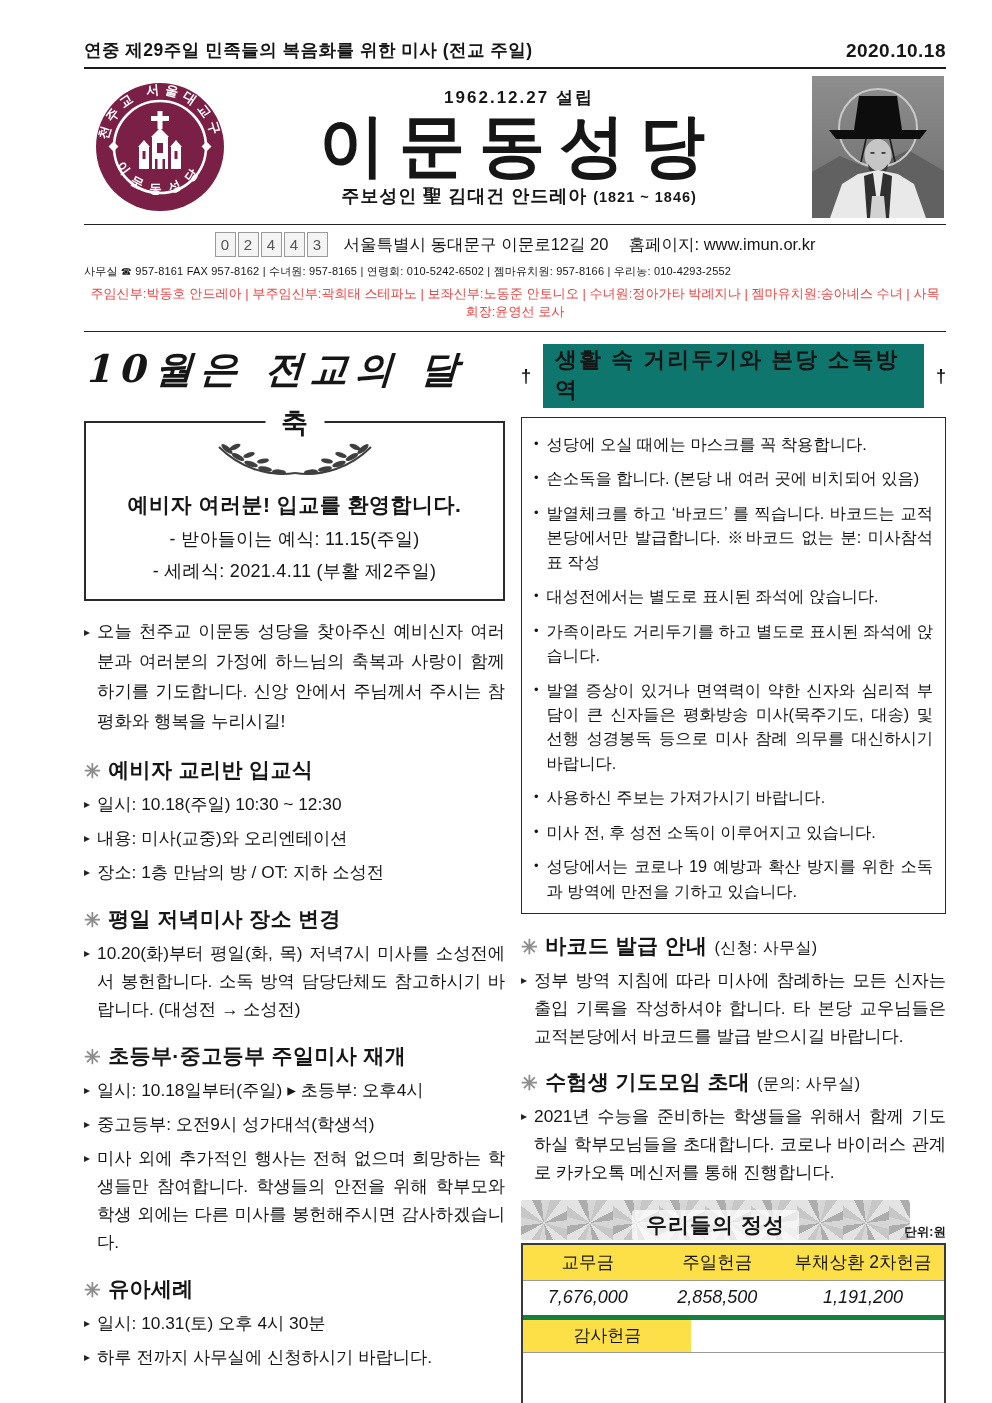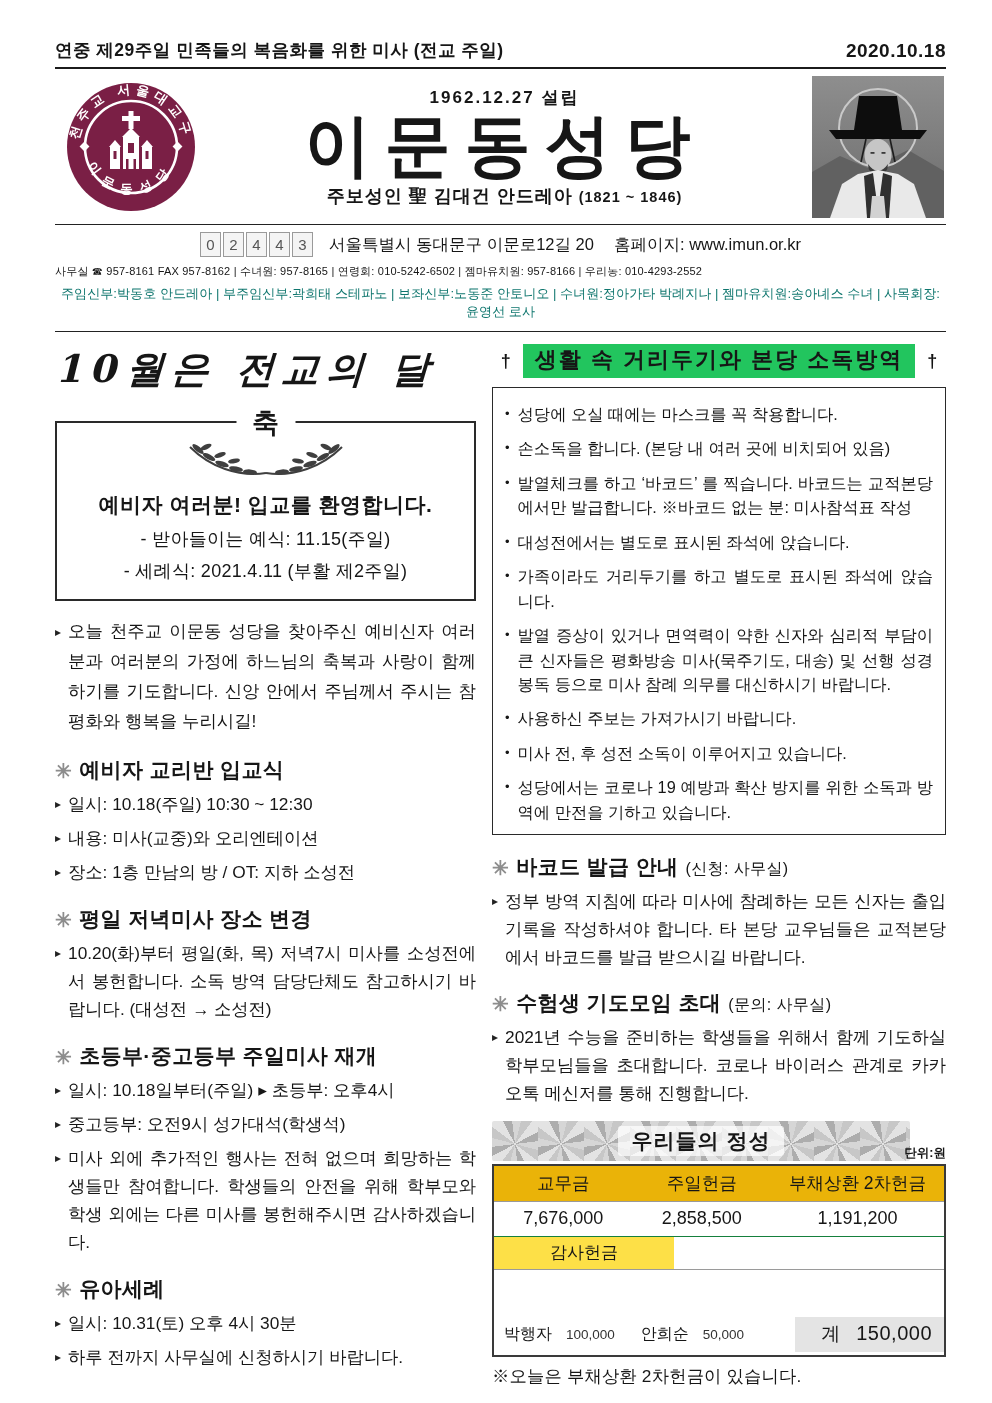--- a/index.html
+++ b/index.html
@@ -1,18 +1,18 @@
 <!DOCTYPE html>
 <html lang="ko"><head>
 <meta charset="utf-8">
 <style>
   * { margin:0; padding:0; box-sizing:border-box; }
   html,body { background:#fff; }
   body { width:992px; height:1403px; font-family:"Liberation Sans",sans-serif; color:#161616; overflow:hidden; }
-  .page { width:992px; height:1403px; padding:38px 46px 0 55px; }
+  .page { width:992px; height:1403px; padding:38px 46px 0 84px; }
 
   
   .topline { display:flex; justify-content:space-between; align-items:flex-end;
              font-size:17.5px; font-weight:600; letter-spacing:.5px;
              border-bottom:2.2px solid #1b1b1b; padding-bottom:5px; }
   .topline .date { font-size:19px; }
 
   
   .masthead { display:flex; align-items:center; justify-content:space-between; padding:7px 2px 6px 10px; }
   .mast-center { flex:1; text-align:center; padding:0 8px; }
@@ -23,21 +23,21 @@
 
   
   .addr-block { border-top:1.6px solid #222; border-bottom:1.6px solid #222; padding:5px 0 6px; }
   .postal-row { display:flex; justify-content:center; align-items:center; gap:6px; font-size:16.5px; padding:2px 0 4px; }
   .pbox { display:inline-flex; width:21px; height:25px; border:1.2px solid #9a9a9a; background:#f4f4f4;
           align-items:center; justify-content:center; font-size:15px; color:#555; margin-right:2px; }
   .postal-digits { display:inline-flex; }
   .addr-text { margin-left:8px; }
   .homepage { margin-left:14px; }
   .contact-row { font-size:11px; padding:3px 0; letter-spacing:.2px; }
-  .staff-row { text-align:center; font-size:13.1px; padding:3px 0 4px; color:#0f766e; }
+  .staff-row { text-align:center; font-size:13.1px; padding:3px 0 4px; color:#ef4444; }
 
   
   .cols { display:flex; gap:16px; margin-top:12px; }
   .col-left { width:421px; flex:none; }
   .col-right { flex:1; }
 
   
   .big-title { font-family:"DejaVu Serif",serif; font-style:italic; font-weight:bold;
                font-size:38px; letter-spacing:7px; transform:skewX(-3deg); padding-left:4px; }
   .welcome-box { border:2px solid #2a2a2a; margin-top:26px; padding:4px 10px 16px; text-align:center; position:relative; }
@@ -49,41 +49,41 @@
   .intro { display:flex; gap:7px; margin-top:16px; font-size:17.4px; line-height:1.72; text-align:justify; }
   .marker { flex:none; font-size:12px; color:#222; padding-top:5px; }
   .sec { margin-top:19px; }
   .sec-head { display:flex; align-items:baseline; gap:7px; font-size:21px; font-weight:bold; letter-spacing:.4px; }
   .star { color:#8d8d8d; font-size:20px; flex:none; position:relative; top:1px; }
   .sec-sub { font-size:16px; font-weight:normal; }
   .item { display:flex; gap:7px; font-size:17.3px; line-height:1.62; margin-top:6px; text-align:justify; }
 
   
   .r-title { display:flex; justify-content:center; align-items:center; gap:12px; }
-  .r-title .hl { background:#22c55e; padding:1px 12px 3px; font-size:22px; font-weight:bold; letter-spacing:2px; }
+  .r-title .hl { background:#0f766e; padding:1px 12px 3px; font-size:22px; font-weight:bold; letter-spacing:2px; }
   .cross-glyph { font-size:18px; font-weight:bold; color:#111; }
   .r-box { border:1.6px solid #2a2a2a; margin-top:9px; padding:4px 12px 10px; }
   .b-item { display:flex; gap:8px; font-size:16.3px; line-height:1.5; margin-top:10px; text-align:justify; }
   .b-item .dot { flex:none; font-size:13px; padding-top:2px; }
   .r-sec { margin-top:18px; }
 
   
   .offering { margin-top:14px; }
   .banner-wrap { position:relative; margin-right:36px; }
-  .banner { height:40px; display:flex; align-items:center; justify-content:center;
+  .banner { height:40px; display:flex; align-items:flex-end; justify-content:center;
             background:
               repeating-conic-gradient(from 15deg, #c7c7c7 0 22deg, #e3e3e3 0 47deg, #adadad 0 68deg, #d6d6d6 0 90deg);
             background-size:46px 46px; border-radius:2px; }
   .banner-text { font-size:21px; font-weight:bold; letter-spacing:1px; padding:1px 14px;
                  background:rgba(255,255,255,.72); border-radius:3px; }
   .unit { position:absolute; right:-36px; bottom:-1px; font-size:12.5px; font-weight:bold; }
   .off-table { border:2px solid #3a3a3a; margin-top:3px; }
   .off-row3 { display:grid; grid-template-columns:1fr 1fr 1.25fr; }
-  .off-h { background:#eab308; text-align:center; font-size:17.5px; padding:5px 0 6px; border-bottom:1px solid #9a9a9a; }
-  .off-v { text-align:center; font-size:18px; padding:6px 0 7px; border-bottom:1px solid #15803d; }
+  .off-h { background:#fde047; text-align:center; font-size:17.5px; padding:5px 0 6px; border-bottom:1px solid #9a9a9a; }
+  .off-v { text-align:center; font-size:18px; padding:6px 0 7px; border-bottom:5px solid #15803d;font-style:italic; }
   .thanks-row { border-bottom:1px solid #9a9a9a; }
   .thanks-label { width:40%; background:#fde047; text-align:center; font-size:17px; padding:4px 0 5px; }
   .donor-row { display:flex; align-items:center; padding:3px 0 3px 10px;margin-top:44px; }
   .donor-name { font-size:16px; }
   .donor-amt { font-size:13.5px; color:#333; margin:0 26px 0 14px; }
   .total-cell { margin-left:auto; background:#e4e4e4; display:flex; align-items:baseline; gap:16px;
                 padding:4px 12px 5px 26px; font-size:19px; }
   .total-amt { font-size:20px; letter-spacing:.5px; }
   .off-note { font-size:17.3px; margin-top:7px; letter-spacing:.2px; }
 

